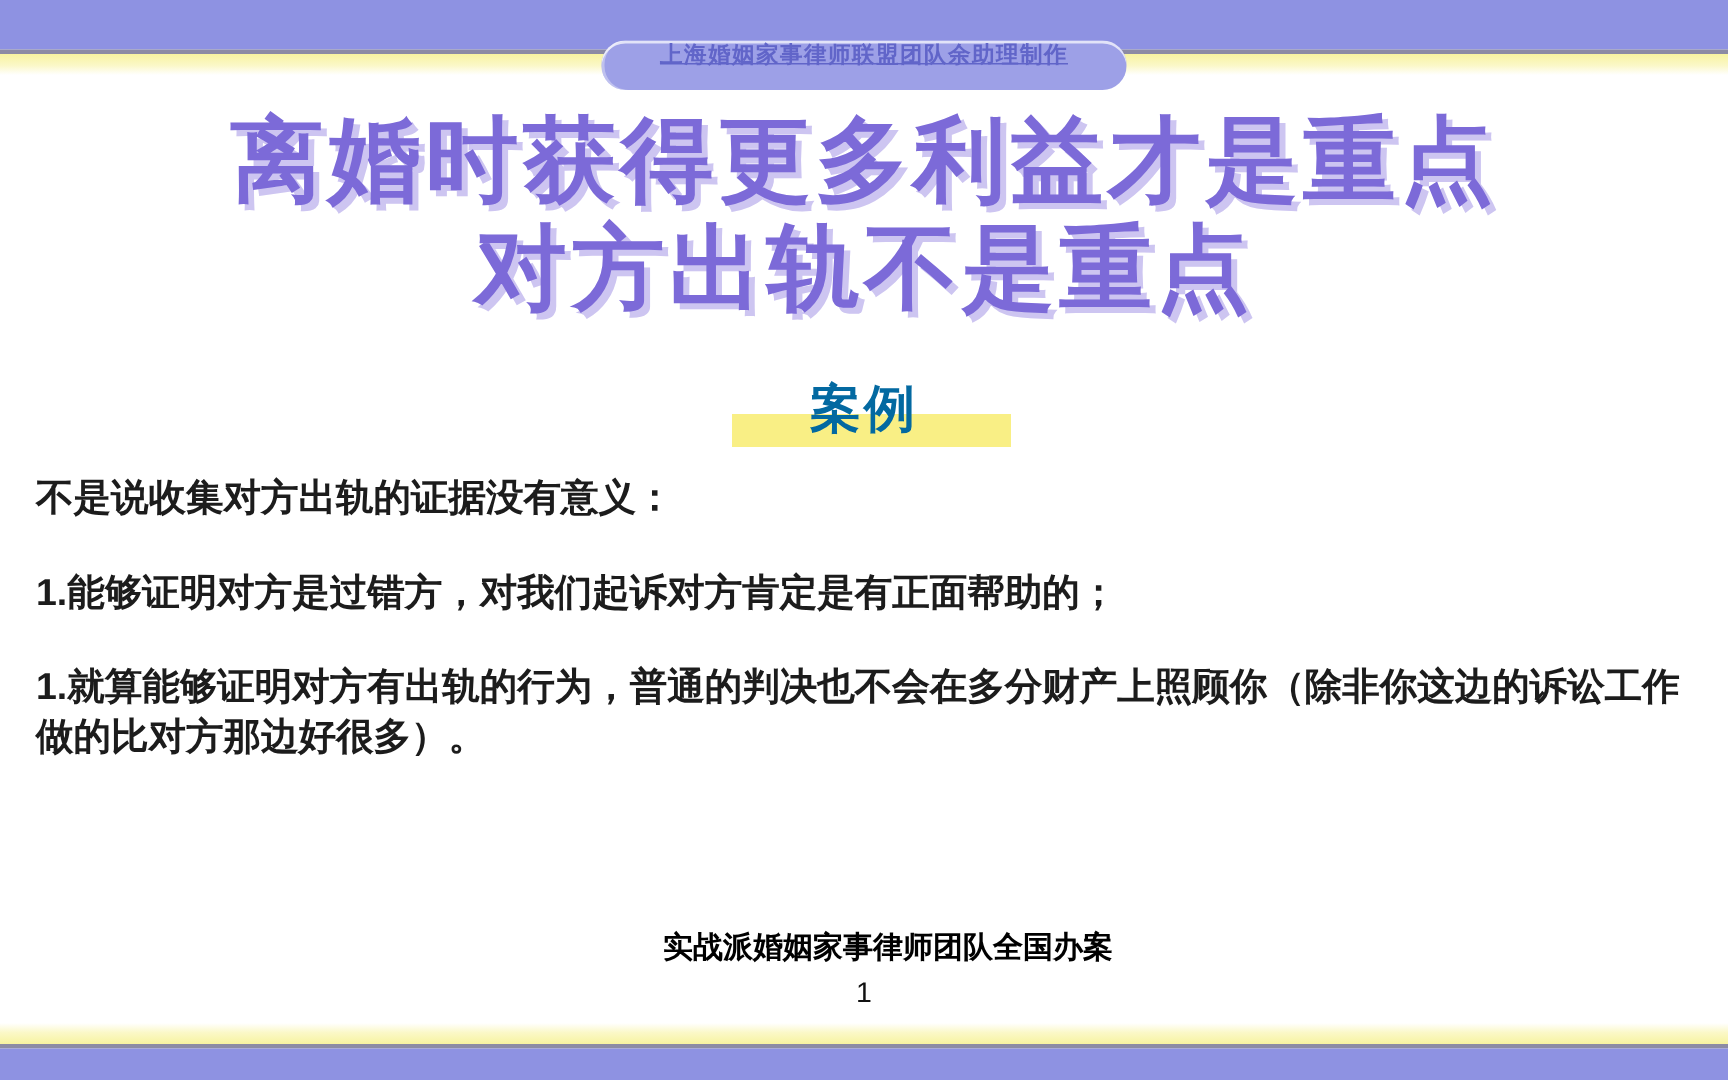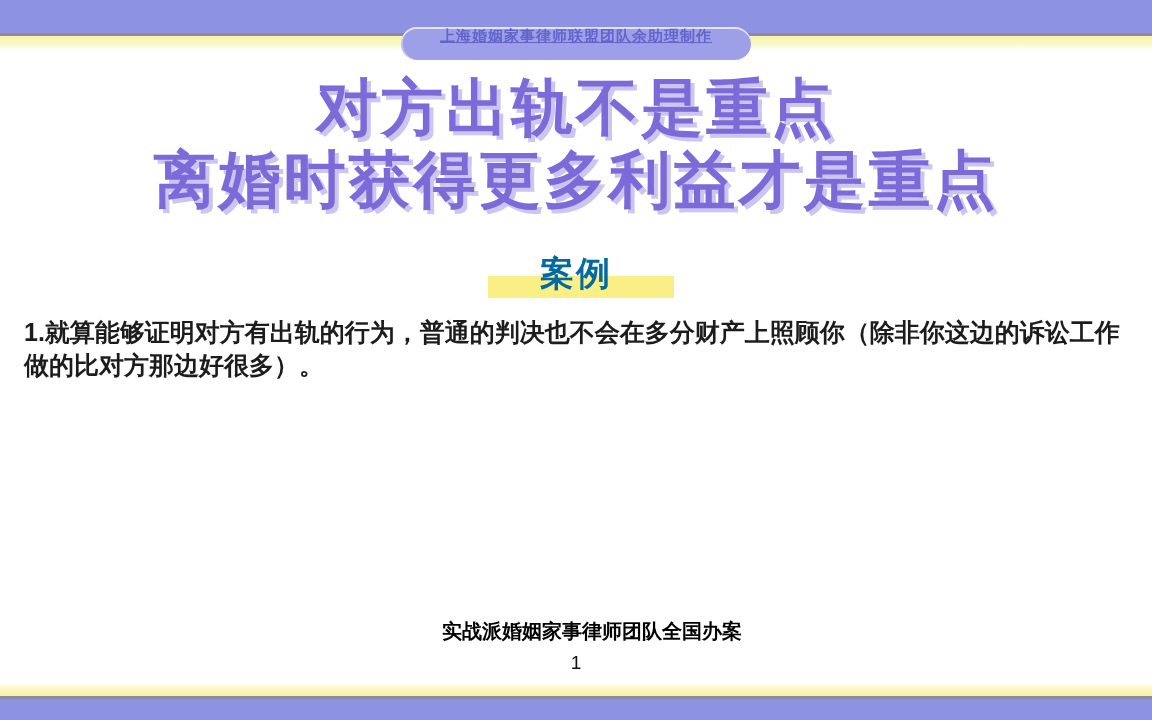--- a/index.html
+++ b/index.html
@@ -84,27 +84,29 @@
 <div class="bar-yellow-top"></div>
 <div class="bar-yellow-bottom"></div>
 <div class="bar-divider-bottom"></div>
 <div class="bar-purple-bottom"></div>
 
 <div class="badge">
   <span>上海婚姻家事律师联盟团队余助理制作</span>
 </div>
 
 <div class="title">
+  <div class="line">离婚时获得更多利益才是重点</div>
   <div class="line">对方出轨不是重点</div>
-  <div class="line">离婚时获得更多利益才是重点</div>
 </div>
 
 <div class="case-wrap">
   <div class="case-hl"></div>
   <div class="case-text">案例</div>
 </div>
 
 <div class="body-text">
+  <p>不是说收集对方出轨的证据没有意义：</p>
+  <p>1.能够证明对方是过错方，对我们起诉对方肯定是有正面帮助的；</p>
   <p>1.就算能够证明对方有出轨的行为，普通的判决也不会在多分财产上照顾你（除非你这边的诉讼工作做的比对方那边好很多）。</p>
 </div>
 
 <div class="footer-team">实战派婚姻家事律师团队全国办案</div>
 <div class="page-number">1</div>
 
 </body></html>

